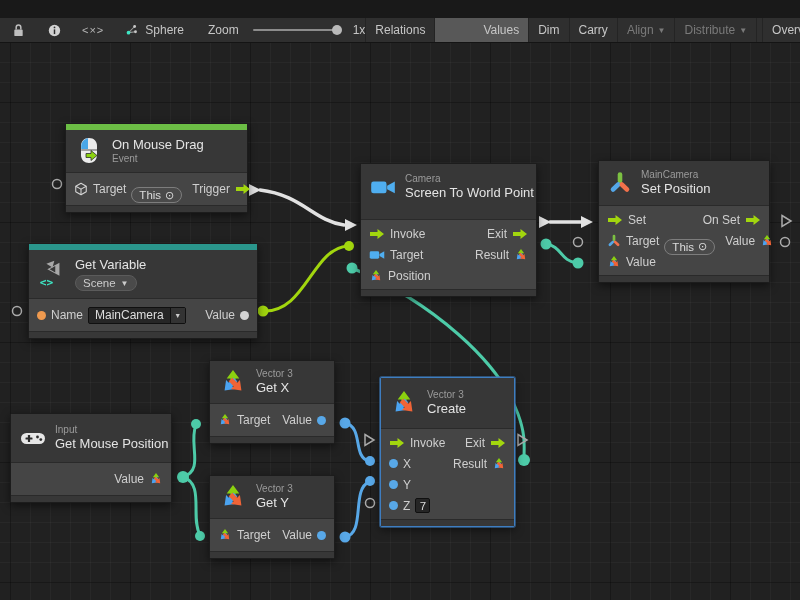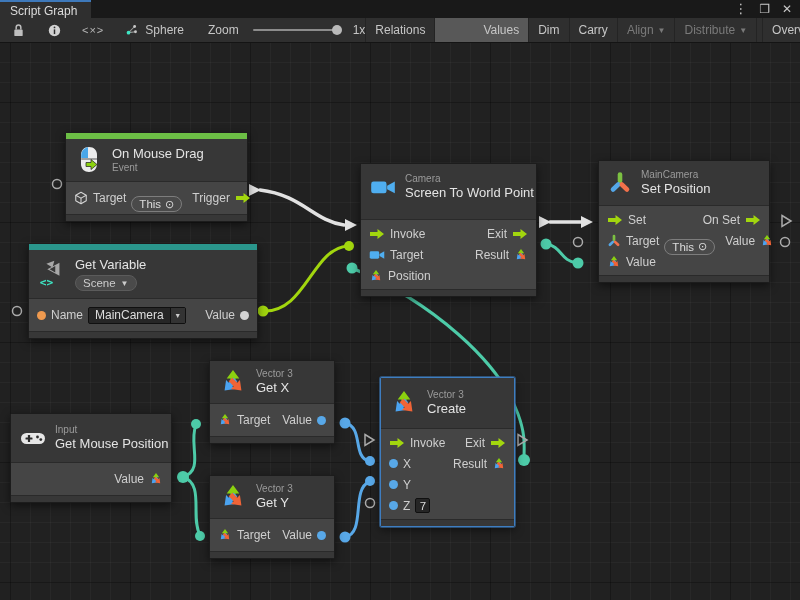--- a/index.html
+++ b/index.html
@@ -143,21 +143,21 @@
       <circle cx="17" cy="311" r="4.5"></circle>
       <circle cx="578" cy="242" r="4.5"></circle>
       <circle cx="785" cy="242" r="4.5"></circle>
       <circle cx="370" cy="503" r="4.5"></circle>
       <polygon points="365,434.5 374,440 365,445.5"></polygon>
       <polygon points="518,434.5 527,440 518,445.5"></polygon>
       <polygon points="782,215.5 791,221 782,226.5"></polygon>
     </g>
   </svg>
 
-  <div class="node" style="left:65px; top:132px; width:183px;">
+  <div class="node" style="left:65px; top:123px; width:183px;">
     <div class="node-bar" style="background:#6CBE45"></div>
     <div class="node-head">
       <span class="bigicon icon28">
           <svg viewBox="0 0 24 28">
             <path d="M12 1 C7 1 4 4.5 4 9 V18 C4 23 7.5 26 12 26 C16.5 26 20 23 20 18 V9 C20 4.5 17 1 12 1 Z" fill="#ECECEC"></path>
             <path d="M11 1.2 C7 1.8 4.4 5 4.2 9 L4.2 12 H11 Z" fill="#49A7E8"></path>
             <path d="M4.2 13 H20" stroke="#555" stroke-width="1"></path>
             <polygon points="9,16.5 14,16.5 14,13.5 20,18.5 14,23.5 14,20.5 9,20.5" fill="#8BD10F" stroke="#2f2f2f" stroke-width="0.8"></polygon>
           </svg>
         </span>
@@ -506,30 +506,20 @@
       </div>
       <div class="prow">
         <span class="dot dot-blue"></span>
         <span>Z</span>
         <span class="mini-field">7</span>
       </div>
     </div>
     <div class="node-foot"></div>
   </div>
 
-  <div class="titlebar">
-    <div class="tab">
-      <span>Script Graph</span>
-    </div>
-    <div class="win-controls">
-      <span style="font-size:13px">⋮</span>
-      <span>❐</span>
-      <span>✕</span>
-    </div>
-  </div>
 
   <div class="toolbar">
     <span class="icon-pad">
         <span class="tb-icon">
           <svg viewBox="0 0 14 16">
             <rect x="2.5" y="7" width="9" height="7" rx="1" fill="#BFBFBF"></rect>
             <path d="M4.5 7 V4.5 a2.5 2.5 0 0 1 5 0 V7" fill="none" stroke="#BFBFBF" stroke-width="1.6"></path>
           </svg>
         </span>
       </span>

